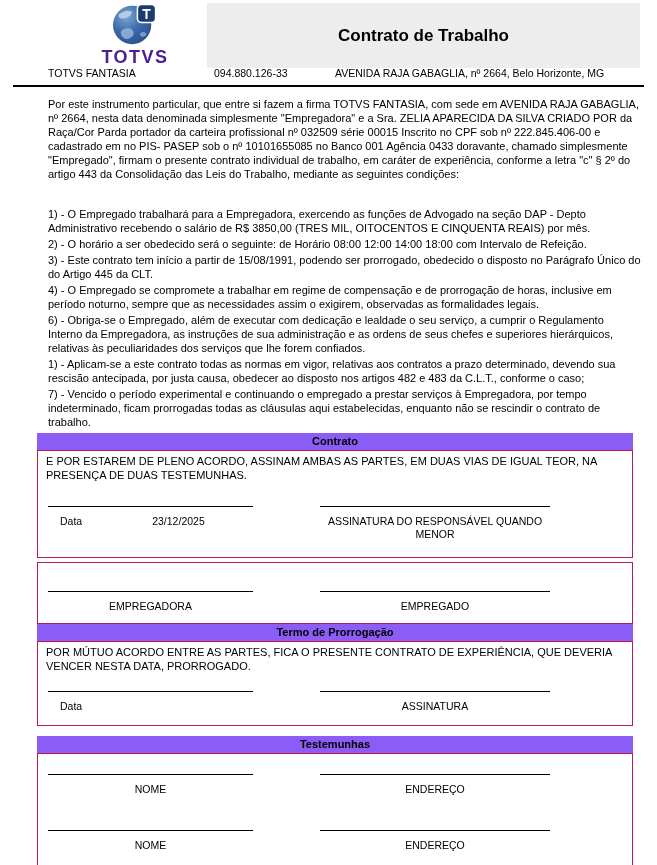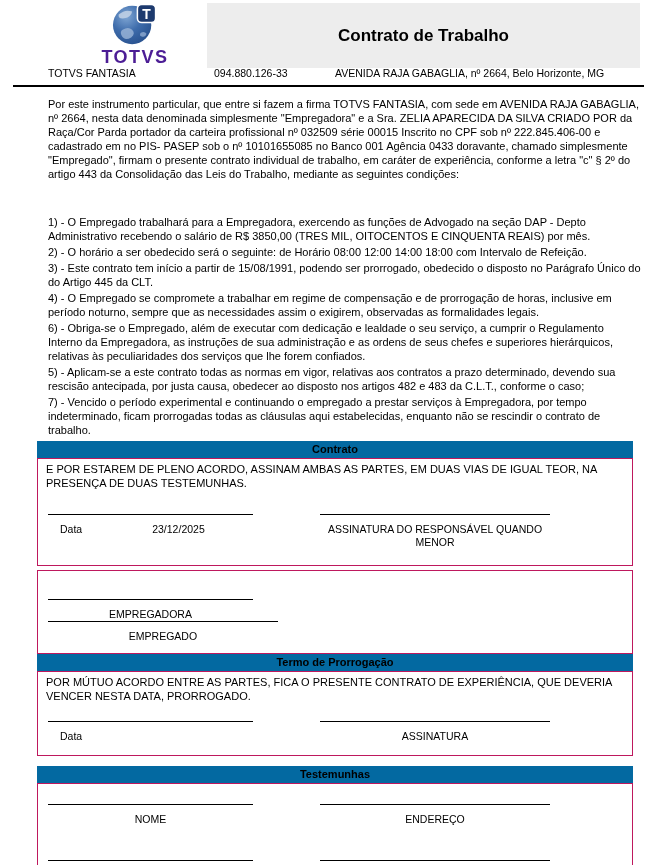--- a/index.html
+++ b/index.html
@@ -18,46 +18,46 @@
   .info-row { position:absolute; top:67px; left:0; width:577px; height:14px; font-size:10.5px; }
   .info-row span { position:absolute; white-space:nowrap; }
   .info-name { left:48px; }
   .info-code { left:175px;padding-left:39px; }
   .info-addr { left:335px; }
   .rule { position:absolute; top:85px; left:13px; width:631px; height:0; border:none; border-top:2px solid #000; }
 
   
   .main { margin:9px 16px 0 48px; }
   .btext { font-size:11px; line-height:14px; }
-  .intro { margin-bottom:34px; }
+  .intro { margin-bottom:26px; }
   .clause { margin-bottom:2px; }
 
   
   .section { margin:0 24px 0 37px; }
   .section-contrato { margin-top:4px; }
   .section-prorrogacao { }
   .section-testemunhas { margin-top:10px; }
-  .bar { background:#0369a1; font-size:11px; font-weight:bold; text-align:center; padding:2px 0 3px; }
+  .bar { background:#8b5cf6; font-size:11px; font-weight:bold; text-align:center; padding:2px 0 3px; }
   .box { border:1px solid #be185d; background:#fff; }
   .box + .box { margin-top:4px; }
   .box-text { font-size:11px; line-height:14px; padding:3px 8px 0 8px; }
 
   .sig-row { display:flex; justify-content:space-between; padding:0 10px; }
   .sig-col { }
   .col-left  { width:205px; }
   .col-right { width:230px; margin-right:72px; }
   .sig-line { border-top:1px solid #000; height:0; }
   .sig-under { font-size:10.5px; padding-top:8px; line-height:13px; }
   .sig-under.center { text-align:center; }
   .date-pair { display:flex; padding-left:12px; }
   .date-value { margin-left:70px; }
 
   .box-contrato1 .sig-row { margin-top:24px; }
   .box-contrato1 { padding-bottom:16px; }
-  .box-contrato2 .sig-row { margin-top:28px;flex-direction:column; }
+  .box-contrato2 .sig-row { margin-top:28px; }
   .box-contrato2 { padding-bottom:10px; }
   .box-prorrogacao .sig-row { margin-top:18px; }
   .box-prorrogacao { padding-bottom:12px; }
   .box-testemunhas .row1 { margin-top:20px; }
   .box-testemunhas .row2 { margin-top:34px; }
   .box-testemunhas { padding-bottom:14px; }
 </style>
 </head>
 <body>
 
@@ -96,21 +96,21 @@
     <hr class="rule">
   </div>
 
   <div class="main">
     <p class="btext intro">Por este instrumento particular, que entre si fazem a firma TOTVS FANTASIA, com sede em AVENIDA RAJA GABAGLIA, nº 2664, nesta data denominada simplesmente "Empregadora" e a Sra. ZELIA APARECIDA DA SILVA CRIADO POR  da Raça/Cor Parda portador da carteira profissional nº 032509 série 00015 Inscrito no CPF sob nº 222.845.406-00 e cadastrado em no PIS- PASEP sob o nº 10101655085 no Banco 001 Agência 0433 doravante, chamado simplesmente "Empregado", firmam o presente contrato individual de trabalho, em caráter de experiência, conforme a letra "c" § 2º do artigo 443 da Consolidação das Leis do Trabalho, mediante as seguintes condições:</p>
     <p class="btext clause">1) - O Empregado trabalhará para a Empregadora, exercendo as funções de Advogado na seção DAP - Depto Administrativo recebendo o salário de R$ 3850,00 (TRES MIL, OITOCENTOS E CINQUENTA REAIS) por mês.</p>
     <p class="btext clause">2) - O horário a ser obedecido será o seguinte: de Horário 08:00 12:00 14:00 18:00 com Intervalo de Refeição.</p>
     <p class="btext clause">3) - Este contrato tem início a partir de 15/08/1991, podendo ser prorrogado, obedecido o disposto no Parágrafo Único do do Artigo 445 da CLT.</p>
     <p class="btext clause">4) - O Empregado se compromete a trabalhar em regime de compensação e de prorrogação de horas, inclusive em período noturno, sempre que as necessidades assim o exigirem, observadas as formalidades legais.</p>
     <p class="btext clause">6) - Obriga-se o Empregado, além de executar com dedicação e lealdade o seu serviço, a cumprir o Regulamento Interno da Empregadora, as instruções de sua administração e as ordens de seus chefes e superiores hierárquicos, relativas às peculiaridades dos serviços que lhe forem confiados.</p>
-    <p class="btext clause">5) - Aplicam-se a este contrato todas as normas em vigor, relativas aos contratos a prazo determinado, devendo sua rescisão antecipada, por justa causa, obedecer ao disposto nos artigos 482 e 483 da C.L.T., conforme o caso;</p>
+    <p class="btext clause">1) - Aplicam-se a este contrato todas as normas em vigor, relativas aos contratos a prazo determinado, devendo sua rescisão antecipada, por justa causa, obedecer ao disposto nos artigos 482 e 483 da C.L.T., conforme o caso;</p>
     <p class="btext clause">7) - Vencido o período experimental e continuando o empregado a prestar serviços à Empregadora, por tempo indeterminado, ficam prorrogadas todas as cláusulas aqui estabelecidas, enquanto não se rescindir o contrato de trabalho.</p>
   </div>
 
   <div class="section section-contrato">
     <div class="bar">Contrato</div>
 
     <div class="box box-contrato1">
       <p class="box-text">E POR ESTAREM DE PLENO ACORDO, ASSINAM AMBAS AS PARTES, EM DUAS VIAS DE IGUAL TEOR, NA PRESENÇA DE DUAS TESTEMUNHAS.</p>
       <div class="sig-row">
         <div class="sig-col col-left">

